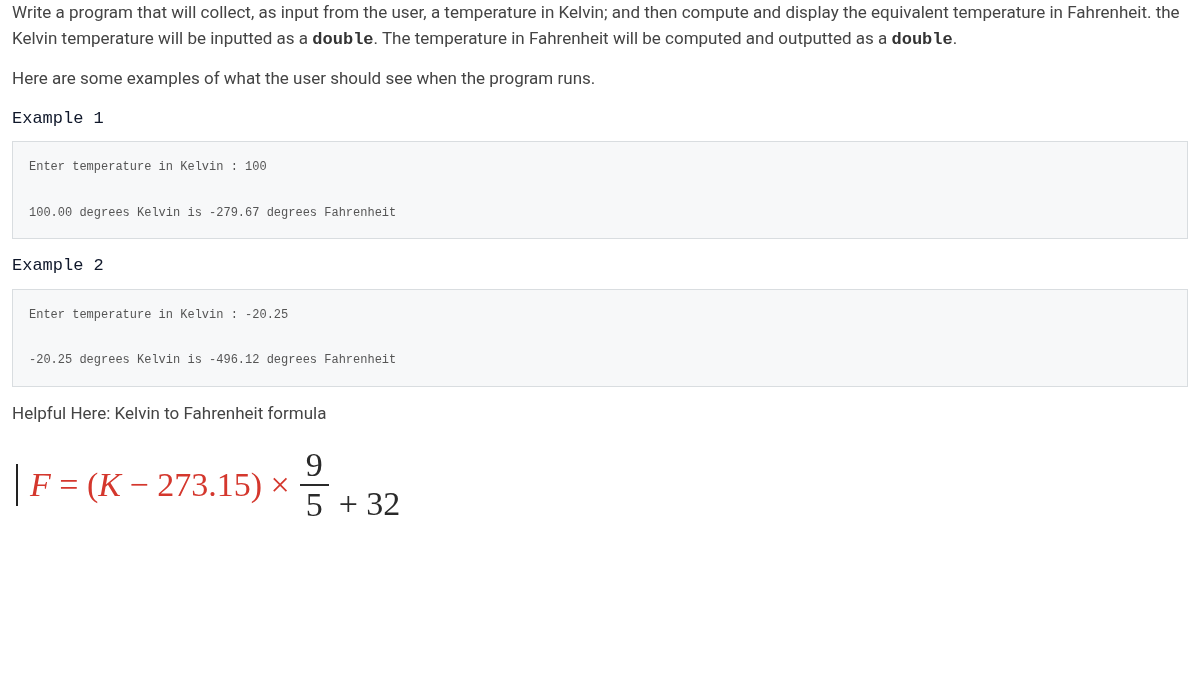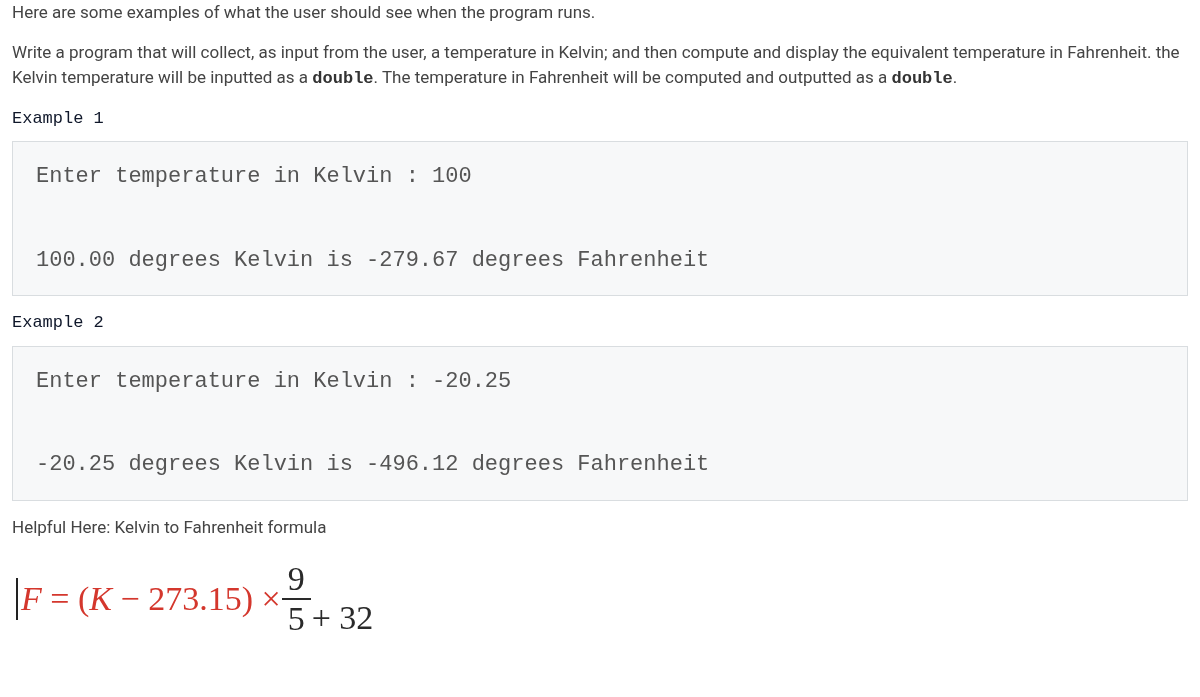--- a/index.html
+++ b/index.html
@@ -31,35 +31,35 @@
     }
     .example-label {
       color: #0f172a;
       margin-bottom: 10px;
       margin-top: 10px;
       font-family: Liberation Mono, monospace;
     }
     .code-block {
       background: #f7f8f9;
       border: 1px solid #d9dde0;
-      padding: 14px 23px;
+      padding: 14px 16px;
       font-family: "Courier New", Courier, monospace;
-      font-size: 22px;
+      font-size: 12px;
       color: #555;
       margin-bottom: 14px;
       white-space: pre;
       line-height: 1.9;
     }
     .formula {
       font-family: "Times New Roman", Times, serif;
       font-size: 34px;
       color: #d4372d;
       display: flex;
       align-items: center;
-      gap: 1px;
+      gap: 10px;
       margin-top: 10px;
       padding-left: 4px;
     }
     .formula .italic {
       font-style: italic;
     }
     .formula .black {
       color: #2a2a2a;
       margin-top: 37px;
     }
@@ -87,25 +87,25 @@
       padding: 2px 6px 0 6px;
     }
     .helpful {
       color: #444;
     }
   </style>
 </head>
 <body>
 
 <div class="content">
-  <p>Here are some examples of what the user should see when the program runs.</p>
-
   <p>
     <span>Write a program that will collect, as input from the user, a temperature in Kelvin; and then compute and display the equivalent temperature in Fahrenheit. the Kelvin temperature will be inputted as a </span><span class="mono-inline">double</span><span>. The temperature in Fahrenheit will be computed and outputted as a </span><span class="mono-inline">double</span><span>.</span>
   </p>
+
+  <p>Here are some examples of what the user should see when the program runs.</p>
 
   <p class="example-label">Example 1</p>
 
   <div class="code-block">Enter temperature in Kelvin : 100
 
 100.00 degrees Kelvin is -279.67 degrees Fahrenheit</div>
 
   <p class="example-label">Example 2</p>
 
   <div class="code-block">Enter temperature in Kelvin : -20.25

